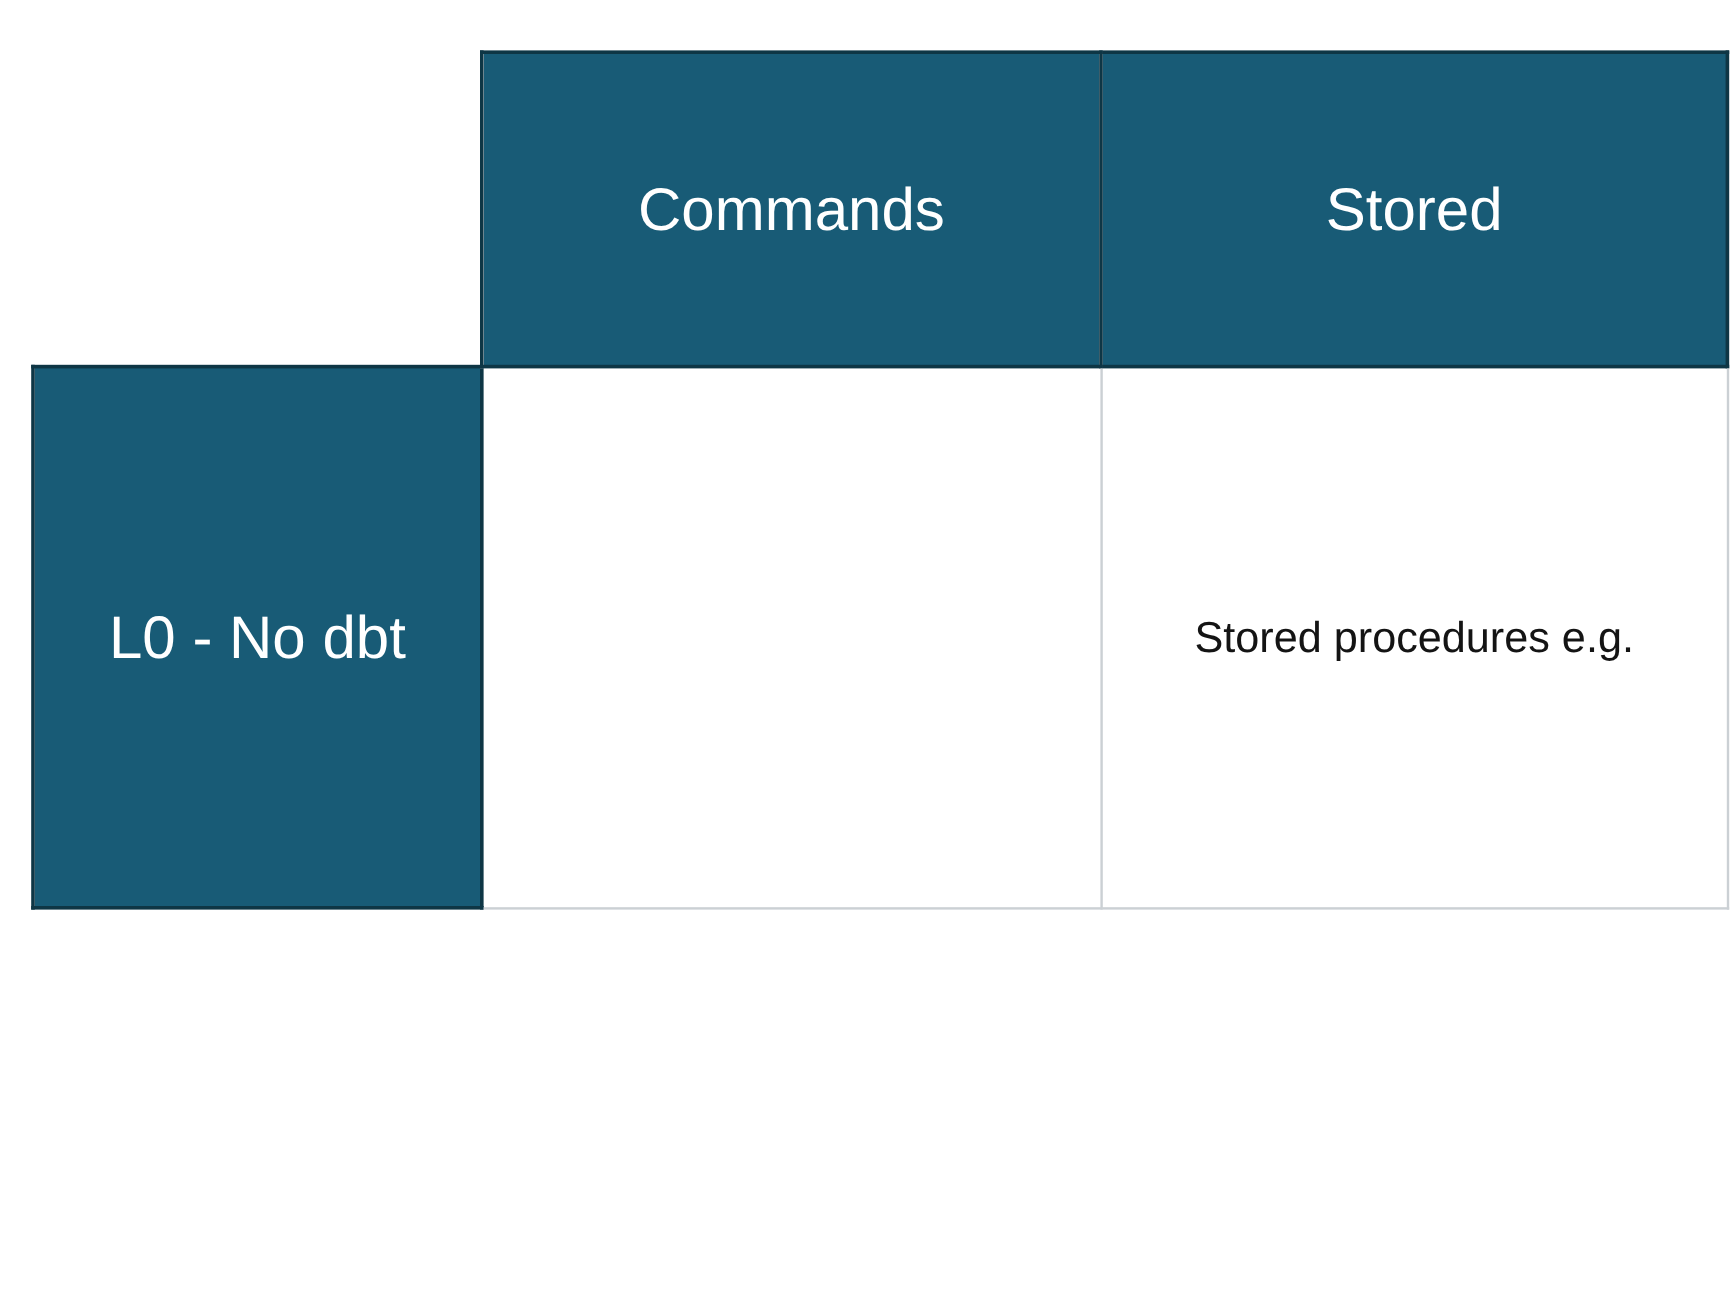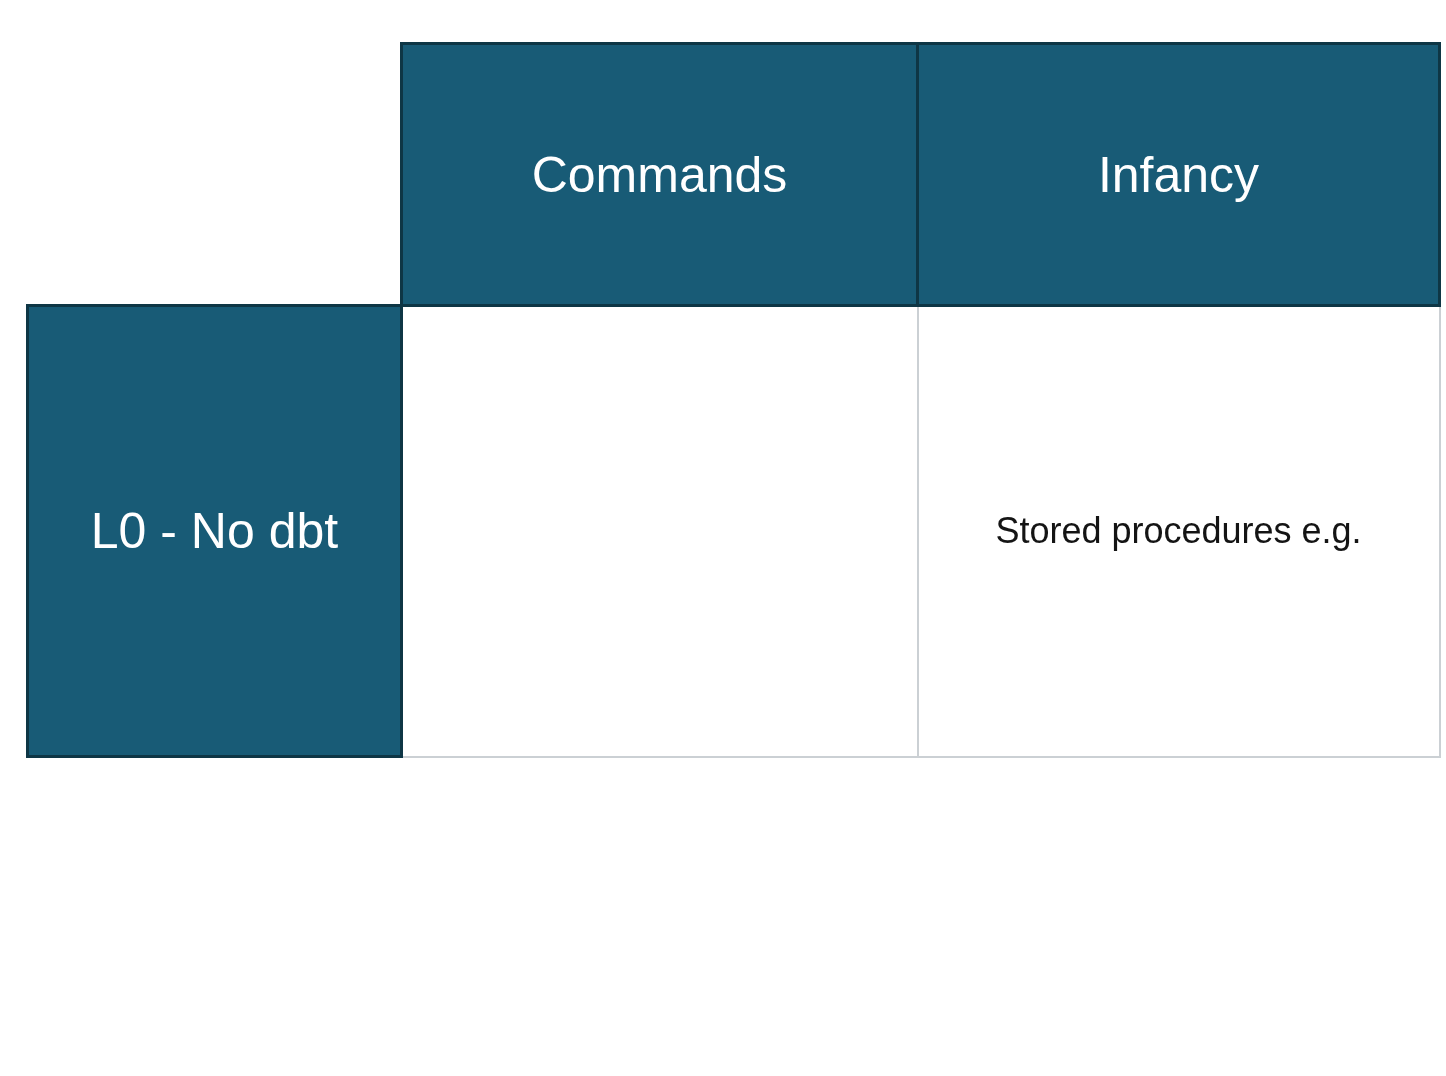--- a/index.html
+++ b/index.html
@@ -78,21 +78,21 @@
   <table class="matrix">
     <colgroup>
       <col class="col-label">
       <col class="col-commands">
       <col class="col-models">
     </colgroup>
     <tbody>
         <tr class="row-head">
       <td class="corner"></td>
       <td class="th-cell">Commands</td>
-      <td class="th-cell">Infancy</td>
+      <td class="th-cell">Stored</td>
     </tr>
     <tr class="row-l0 row-plain">
       <td class="row-header">L0 - No dbt</td>
       <td class="data-cell"></td>
       <td class="data-cell">Stored procedures e.g.</td>
     </tr>
   </tbody>
     </table>
 </div>
 

